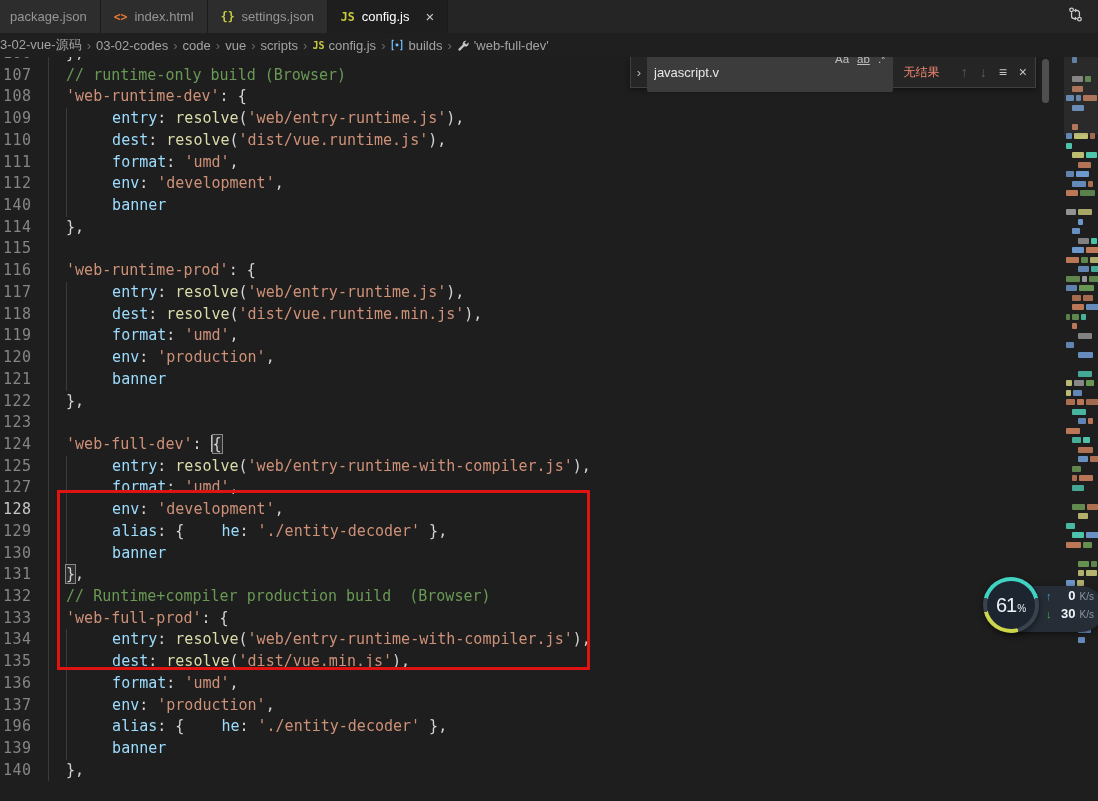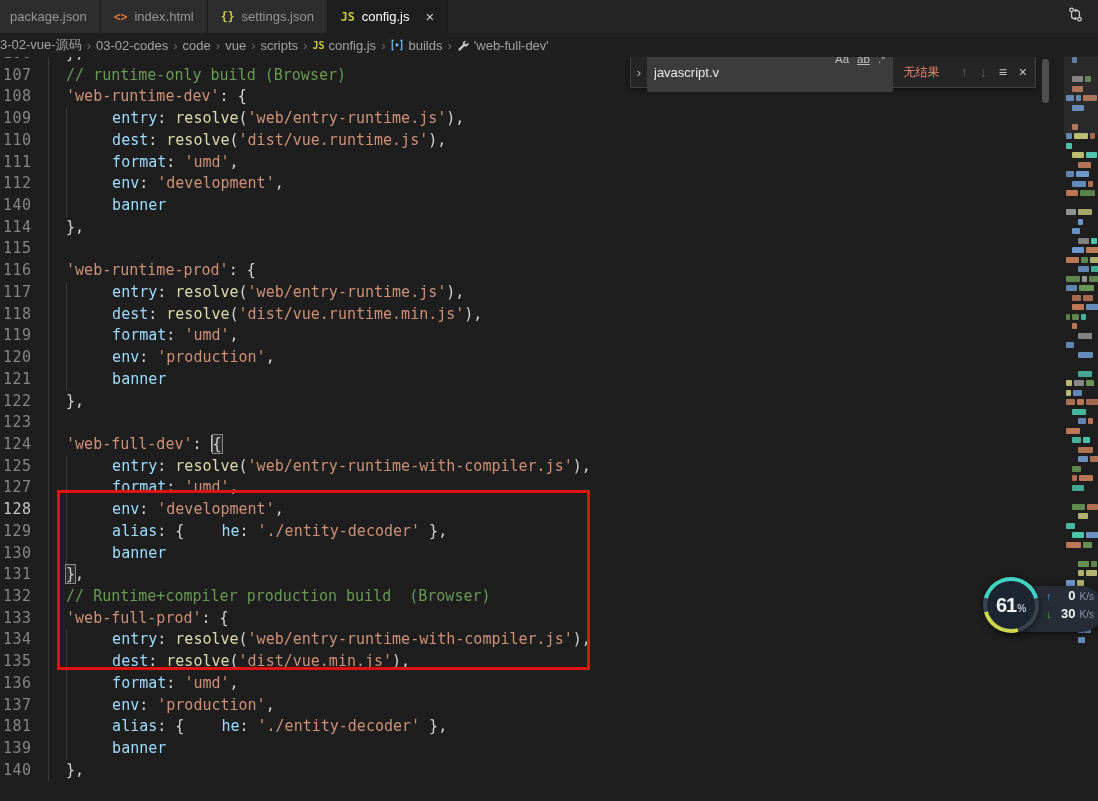--- a/index.html
+++ b/index.html
@@ -70,21 +70,21 @@
   
   .net { position:absolute; top:520px; left:983px; z-index:60; }
   .net-pill { position:absolute; left:11px; top:9px; width:110px; height:46px; background:#262d37;
               border-radius:23px; box-shadow:0 2px 6px rgba(0,0,0,.45); }
   .net-circle { position:absolute; left:0; top:0; width:56px; height:56px; border-radius:50%;
                 background:conic-gradient(from 285deg, #41d3c2 0deg 150deg, #39424d 150deg 240deg,
                            #ccd64a 240deg 330deg, #39424d 330deg 360deg);
                 box-shadow:0 2px 6px rgba(0,0,0,.5); cursor:pointer; }
   .net-circle-inner { position:absolute; inset:4px; background:#1d2531; border-radius:50%;
                       display:flex; align-items:center; justify-content:center; color:#eef3f9; }
-  .net-pct { font-size:20px; font-weight:bold; letter-spacing:-1px;text-align:center; }
+  .net-pct { font-size:20px; font-weight:normal; letter-spacing:-1px;text-align:center; }
   .net-pct-sign { font-size:10px; margin-left:1px; margin-top:7px; }
   .net-rows { position:absolute; left:63px; top:11px; display:flex; flex-direction:column; gap:3px; }
   .net-row { display:flex; align-items:baseline; gap:4px; font-size:12px; }
   .net-arrow { font-size:11px; font-weight:bold; }
   .net-arrow.up { color:#3f9fd8; } .net-arrow.down { color:#41b14e; }
   .net-val { color:#f2f6fa; font-weight:bold; font-size:13px; min-width:20px; text-align:right; }
   .net-unit { color:#8b95a3; font-size:10px; }
 </style>
 </head>
 <body>
@@ -197,21 +197,21 @@
         <div class="row active"><span class="ln">128</span><span class="code"><i class="guide" style="left: 0px;"></i><i class="guide" style="left: 18.06px;"></i><span class="tok-p">    env</span><span class="tok-x">: </span><span class="tok-s">'development'</span><span class="tok-x">,</span></span></div>
         <div class="row"><span class="ln">129</span><span class="code"><i class="guide" style="left: 0px;"></i><i class="guide" style="left: 18.06px;"></i><span class="tok-p">    alias</span><span class="tok-x">: { </span><span class="tok-p">he</span><span class="tok-x">: </span><span class="tok-s">'./entity-decoder'</span><span class="tok-x"> },</span></span></div>
         <div class="row"><span class="ln">130</span><span class="code"><i class="guide" style="left: 0px;"></i><i class="guide" style="left: 18.06px;"></i><span class="tok-p">    banner</span></span></div>
         <div class="row"><span class="ln">131</span><span class="code"><i class="guide" style="left: 0px;"></i><span class="tok-x">  </span><span class="tok-b">}</span><span class="tok-x">,</span></span></div>
         <div class="row"><span class="ln">132</span><span class="code"><i class="guide" style="left: 0px;"></i><span class="tok-c">  // Runtime+compiler production build  (Browser)</span></span></div>
         <div class="row"><span class="ln">133</span><span class="code"><i class="guide" style="left: 0px;"></i><span class="tok-s">  'web-full-prod'</span><span class="tok-x">: {</span></span></div>
         <div class="row"><span class="ln">134</span><span class="code"><i class="guide" style="left: 0px;"></i><i class="guide" style="left: 18.06px;"></i><span class="tok-p">    entry</span><span class="tok-x">: </span><span class="tok-f">resolve</span><span class="tok-x">(</span><span class="tok-s">'web/entry-runtime-with-compiler.js'</span><span class="tok-x">),</span></span></div>
         <div class="row"><span class="ln">135</span><span class="code"><i class="guide" style="left: 0px;"></i><i class="guide" style="left: 18.06px;"></i><span class="tok-p">    dest</span><span class="tok-x">: </span><span class="tok-f">resolve</span><span class="tok-x">(</span><span class="tok-s">'dist/vue.min.js'</span><span class="tok-x">),</span></span></div>
         <div class="row"><span class="ln">136</span><span class="code"><i class="guide" style="left: 0px;"></i><i class="guide" style="left: 18.06px;"></i><span class="tok-p">    format</span><span class="tok-x">: </span><span class="tok-s">'umd'</span><span class="tok-x">,</span></span></div>
         <div class="row"><span class="ln">137</span><span class="code"><i class="guide" style="left: 0px;"></i><i class="guide" style="left: 18.06px;"></i><span class="tok-p">    env</span><span class="tok-x">: </span><span class="tok-s">'production'</span><span class="tok-x">,</span></span></div>
-        <div class="row"><span class="ln">181</span><span class="code"><i class="guide" style="left: 0px;"></i><i class="guide" style="left: 18.06px;"></i><span class="tok-p">    alias</span><span class="tok-x">: { </span><span class="tok-p">he</span><span class="tok-x">: </span><span class="tok-s">'./entity-decoder'</span><span class="tok-x"> },</span></span></div>
+        <div class="row"><span class="ln">196</span><span class="code"><i class="guide" style="left: 0px;"></i><i class="guide" style="left: 18.06px;"></i><span class="tok-p">    alias</span><span class="tok-x">: { </span><span class="tok-p">he</span><span class="tok-x">: </span><span class="tok-s">'./entity-decoder'</span><span class="tok-x"> },</span></span></div>
         <div class="row"><span class="ln">139</span><span class="code"><i class="guide" style="left: 0px;"></i><i class="guide" style="left: 18.06px;"></i><span class="tok-p">    banner</span></span></div>
         <div class="row"><span class="ln">140</span><span class="code"><i class="guide" style="left: 0px;"></i><span class="tok-x">  },</span></span></div>
       </div>
 
     <div class="find">
       <span class="fw-toggle">›</span>
       <span class="fw-input">
         <input value="javascript.v" style="">
         <span class="fw-opt">Aa</span>
         <span class="fw-opt ww">ab</span>

